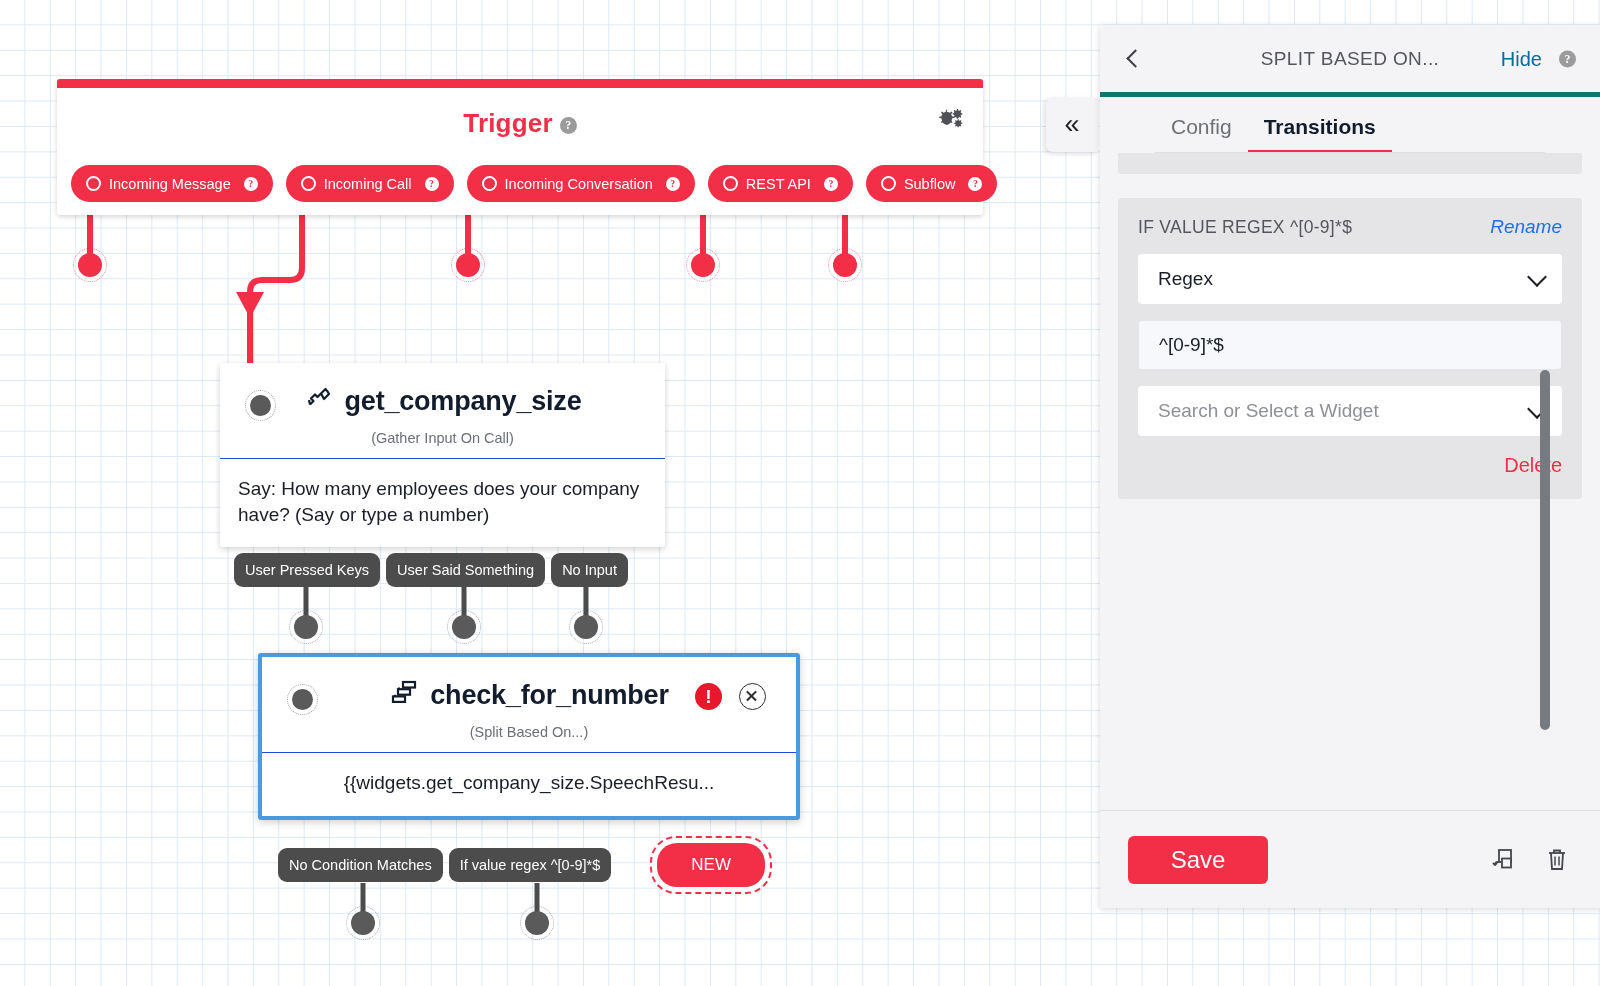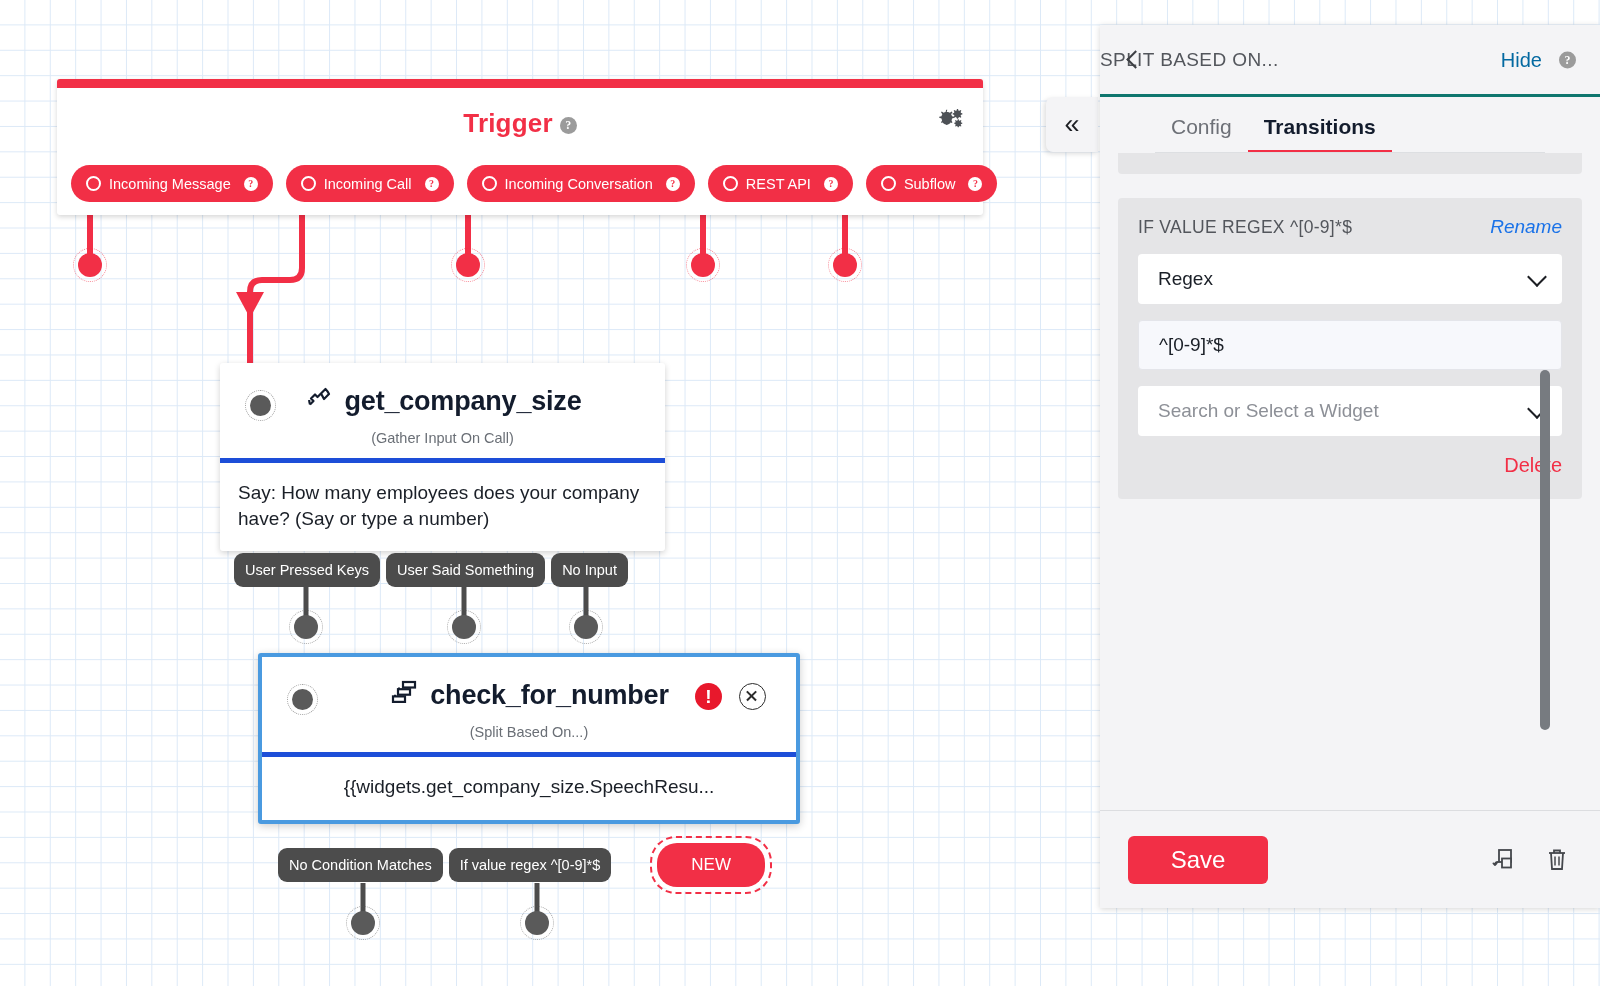--- a/index.html
+++ b/index.html
@@ -130,21 +130,21 @@
     align-items: center;
     gap: 11px;
   }
   .node-sub {
     margin-top: 10px;
     font-size: 14.5px;
     color: #6a6f76;
     text-align: center;
   }
   .node-body {
-    border-top: 5px solid #1d4ed8;
+    border-top: 1px solid #1d4ed8;
     padding: 17px 18px 20px;
     font-size: 19px;
     color: #1a1f27;
     line-height: 1.35;
   }
   .node-body.center { text-align: center; }
   .node-dot-left {
     position: absolute;
     left: 30px; top: 32px;
     width: 21px; height: 21px;
@@ -209,22 +209,22 @@
     position: absolute;
     left: 1100px; top: 25px;
     width: 500px; height: 883px;
     background: #f4f4f6;
     box-shadow: 0 1px 6px rgba(0,0,0,.17);
     display: flex; flex-direction: column;
   }
   .panel-header {
     position: relative;
     height: 72px;
-    display: flex; align-items: center; 
-    border-bottom: 3px solid #0f766e;
+    display: flex; align-items: center; justify-content: center;
+    border-bottom: 5px solid #0f766e;
   }
   .panel-back {
     position: absolute; left: 22px; top: 50%;
     transform: translateY(-50%);
     width: 22px; height: 22px; cursor: pointer;
   }
   .panel-back::before {
     content:""; position:absolute; left:7px; top:4px;
     width:11px; height:11px;
     border-left: 2.4px solid #3d3f44; border-bottom: 2.4px solid #3d3f44;

